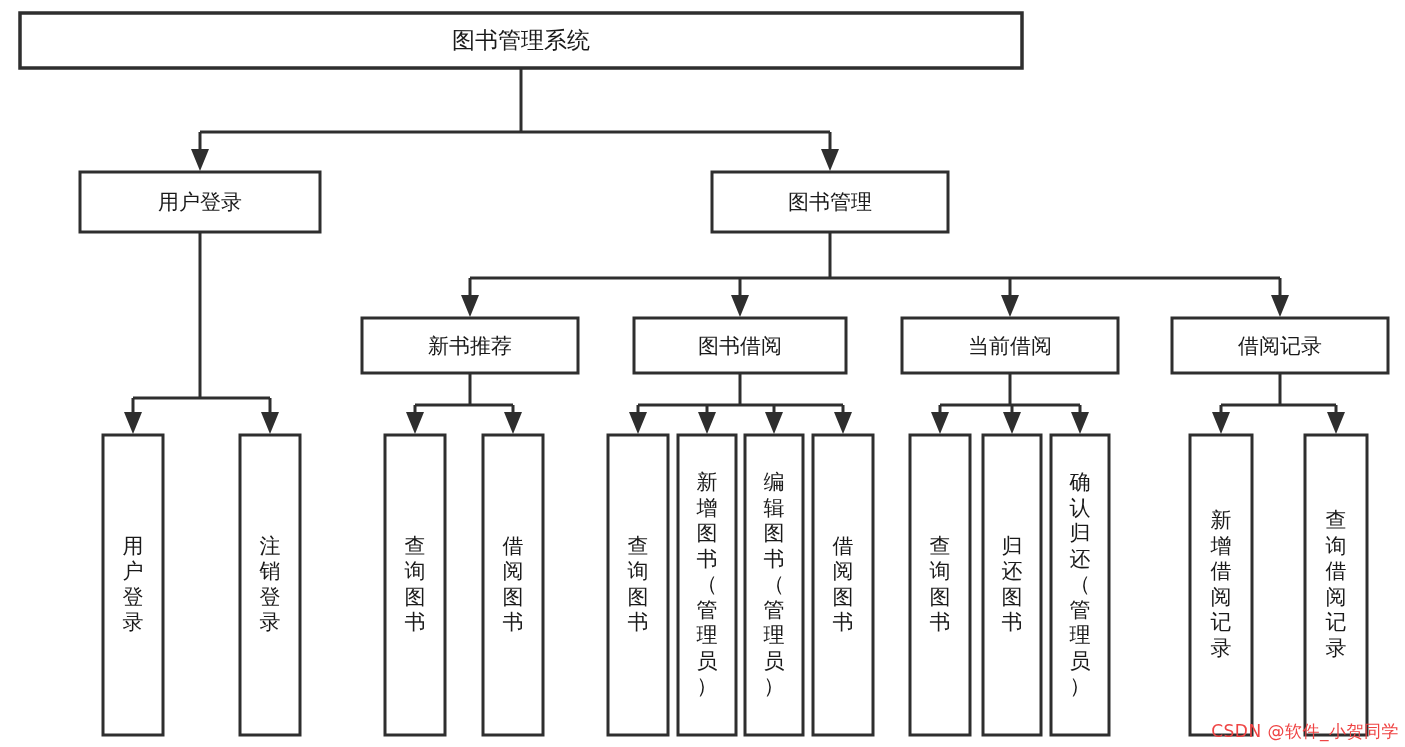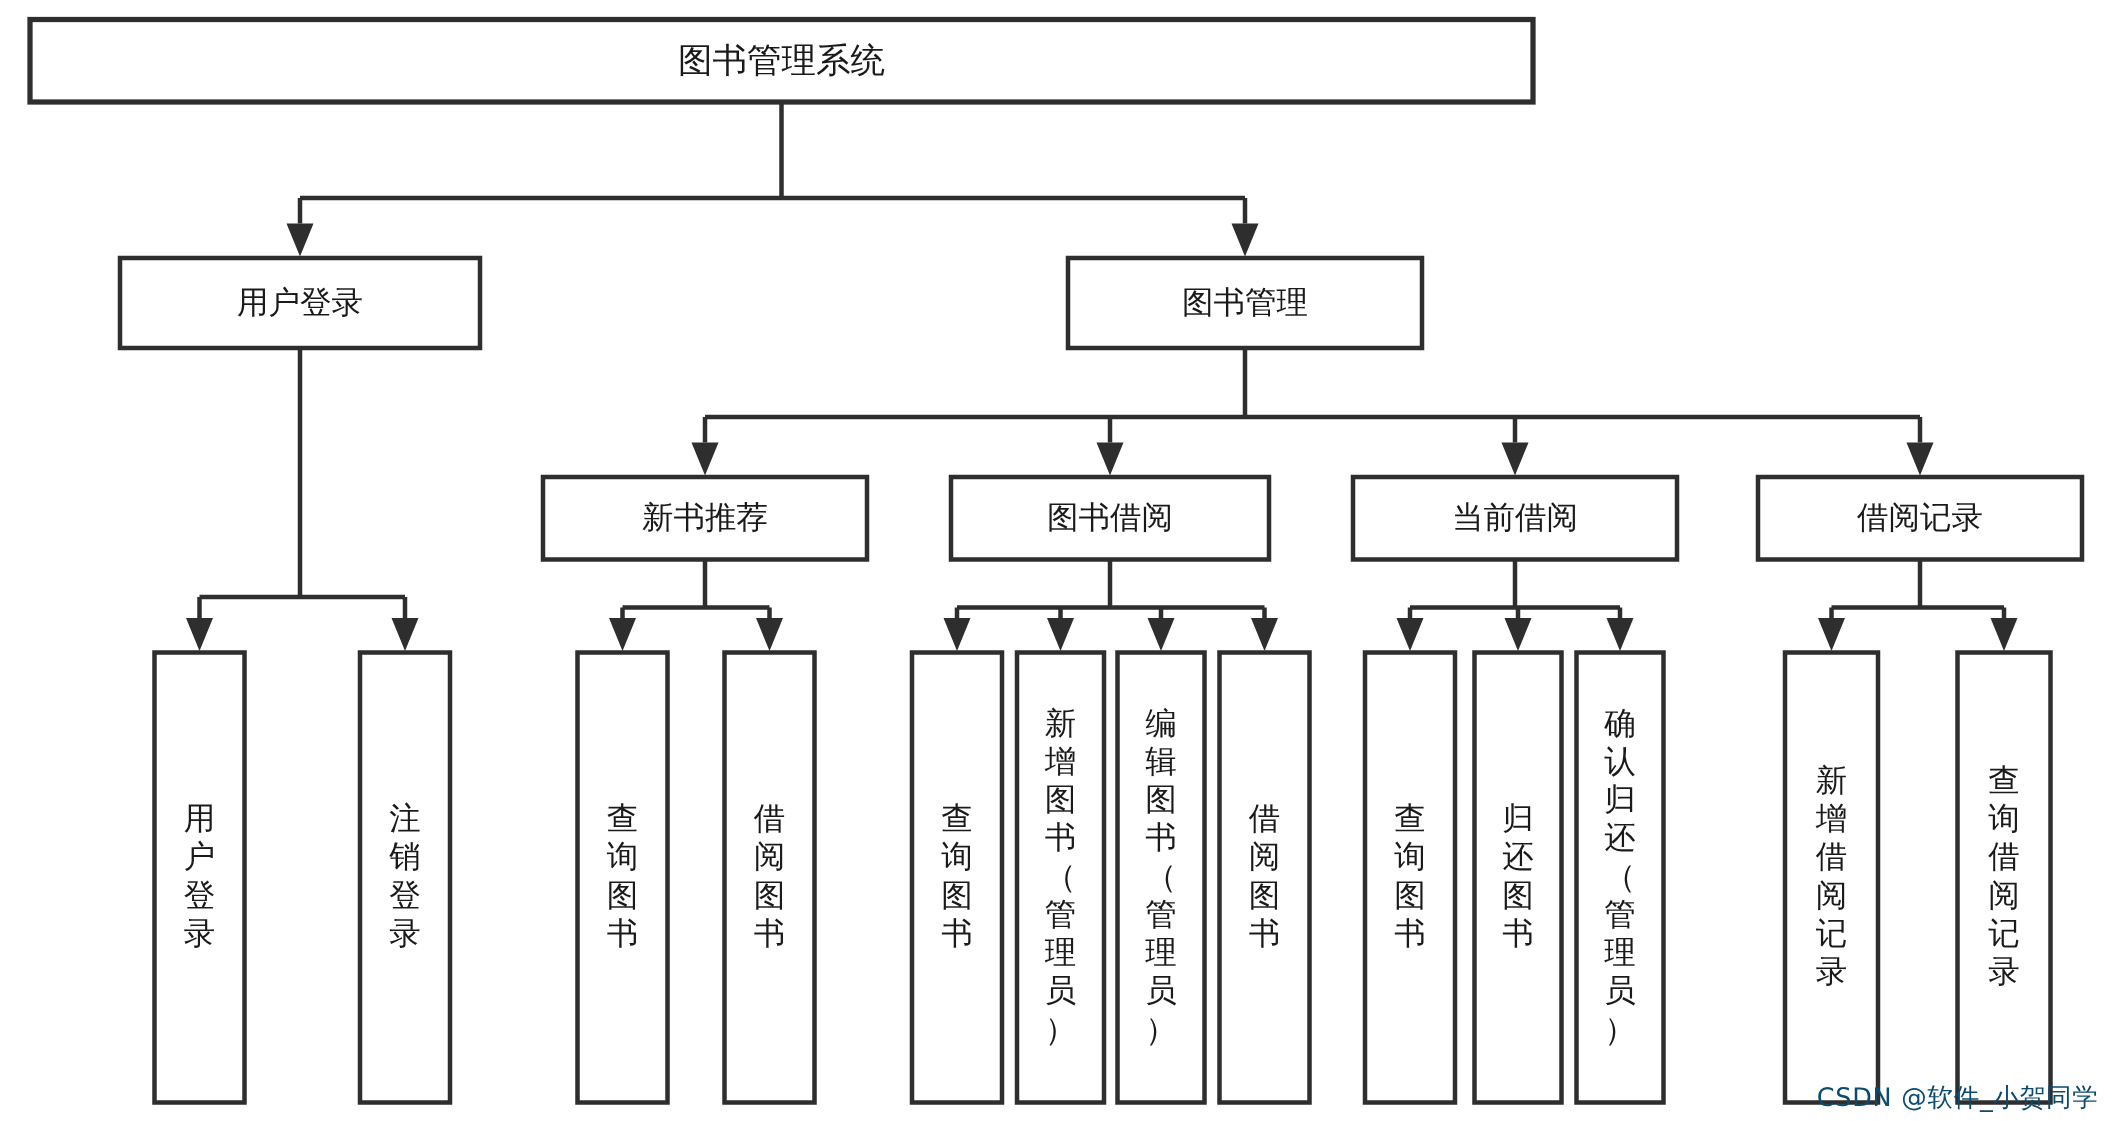--- a/index.html
+++ b/index.html
@@ -61,21 +61,21 @@
   .node-label-v {
     font-size: 21px;
     text-anchor: middle;
   }
   .watermark {
     position: absolute;
     right: 6px;
     bottom: 4px;
     font-family: "DejaVu Sans", "Liberation Sans", sans-serif;
     font-size: 17px;
-    color: #0c4a6e;
+    color: #ef4444;
     letter-spacing: 0.5px;
     white-space: nowrap;
     user-select: none;
   }
 </style>
 </head>
 <body>
 
 <div id="diagram-root">
   <svg class="diagram-canvas" id="diagram-canvas" viewBox="0 0 1405 747" xmlns="http://www.w3.org/2000/svg">

